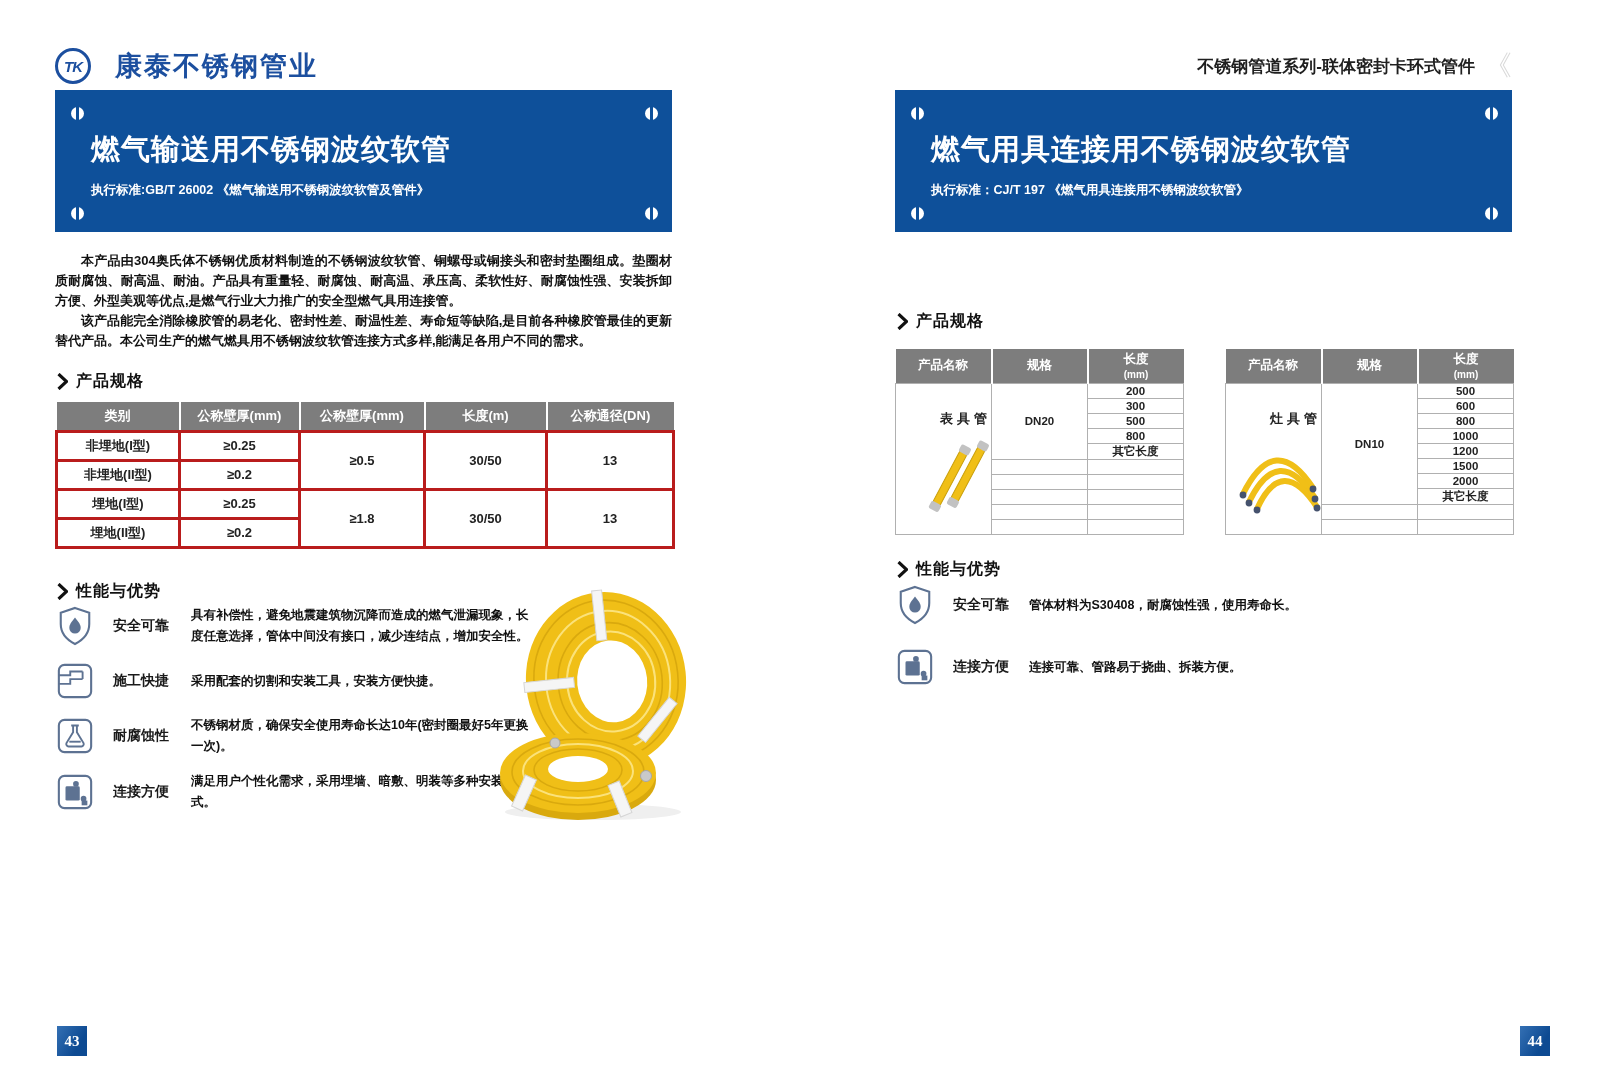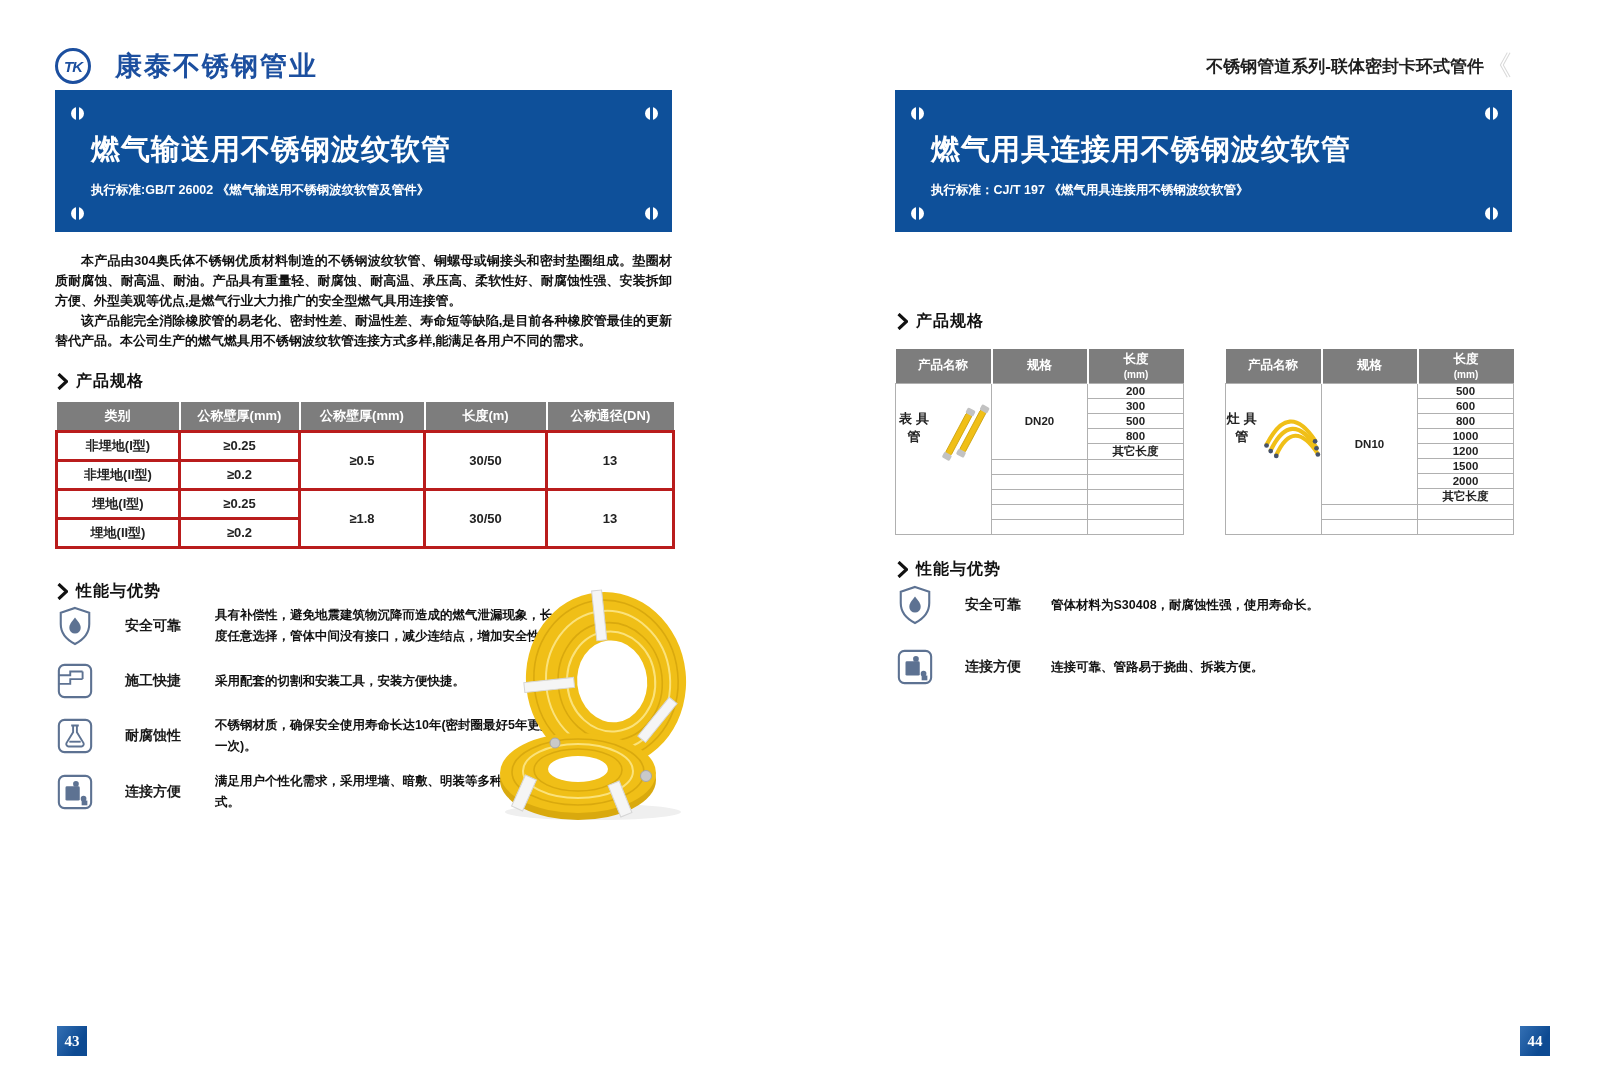--- a/index.html
+++ b/index.html
@@ -6,21 +6,21 @@
   html,body { width:1600px; height:1086px; background:#fff;
     font-family:"Liberation Sans","DejaVu Sans",sans-serif; color:#1a1a1a; }
   .page { position:relative; width:1600px; height:1086px; overflow:hidden; background:#fff; }
 
   
   .logo { position:absolute; left:55px; top:48px; display:flex; align-items:center; gap:24px; }
   .logo-mark { width:36px; height:36px; border:3px solid #1c4f9f; border-radius:50%;
     color:#1c4f9f; font-weight:bold; font-style:italic; font-size:15px;
     display:flex; align-items:center; justify-content:center; letter-spacing:-1px; }
   .logo-text { color:#1c4f9f; font-size:27px; font-weight:bold; letter-spacing:2px; }
-  .series-header { position:absolute; top:52px; right:88px; display:flex; align-items:center; gap:0; }
+  .series-header { position:absolute; top:52px; right:88px; display:flex; align-items:center; gap:9px; }
   .series-title { font-size:17px; font-weight:bold; color:#1f1f1f; }
   .back-chev { font-size:28px; color:#d9d9d9; font-weight:400; line-height:1; }
 
   
   .banner { position:absolute; top:90px; width:617px; height:142px; background:#0e509a; }
   .banner.l { left:55px; } .banner.r { left:895px; }
   .banner-title { position:absolute; left:36px; top:40px; color:#fff; font-size:29px; font-weight:bold; letter-spacing:1px; }
   .banner-std { position:absolute; left:36px; top:92px; color:#fff; font-size:12.5px; font-weight:bold; }
   .dot { position:absolute; width:13px; height:13px; border-radius:50%; background:#fff; }
   .dot::after { content:''; position:absolute; left:5px; top:0; width:3px; height:100%; background:#0e509a; }
@@ -50,27 +50,27 @@
   
   .mini-table { position:absolute; top:349px; width:288px; border-collapse:collapse; table-layout:fixed; }
   .mini-table.a { left:895px; } .mini-table.b { left:1225px; }
   .mini-table th { background:#7d7d7d; color:#fff; font-size:12.5px; font-weight:bold;
     height:34px; border-left:2px solid #fff; }
   .mini-table th:first-child { border-left:none; }
   .mini-table th .unit { font-size:10px; font-weight:bold; margin-top:1px; }
   .mini-table td { border:1px solid #b0b0b0; height:15px; text-align:center;
     font-size:11.5px; font-weight:600; color:#222; padding:0; }
   .mini-table td.prod { vertical-align:top; }
-  .prod-inner { display:flex; align-items:flex-start; }
+  .prod-inner { display:flex; flex-direction:column; align-items:flex-end; }
   .prod-name { margin-top:26px; font-size:13px; font-weight:bold; letter-spacing:4px; }
 
   
   .features { position:absolute; width:520px; }
   .features.l { left:55px; top:605px; } .features.r { left:895px; top:585px; }
-  .feature { display:flex; align-items:center; gap:30px; margin-bottom:14px; }
+  .feature { display:flex; align-items:center; gap:18px; margin-bottom:14px; }
   .f-icon { width:40px; height:40px; flex:0 0 40px; display:flex; align-items:center; justify-content:center; }
   .f-label { font-size:14px; font-weight:bold; white-space:nowrap; width:60px; }
   .f-desc { font-size:12.5px; font-weight:600; line-height:21px; width:345px; color:#111; }
   .features.r .f-desc { width:400px; }
 
   
   .hose-photo { position:absolute; left:498px; top:580px; }
 
   
   .page-num { position:absolute; top:1026px; width:30px; height:30px;

